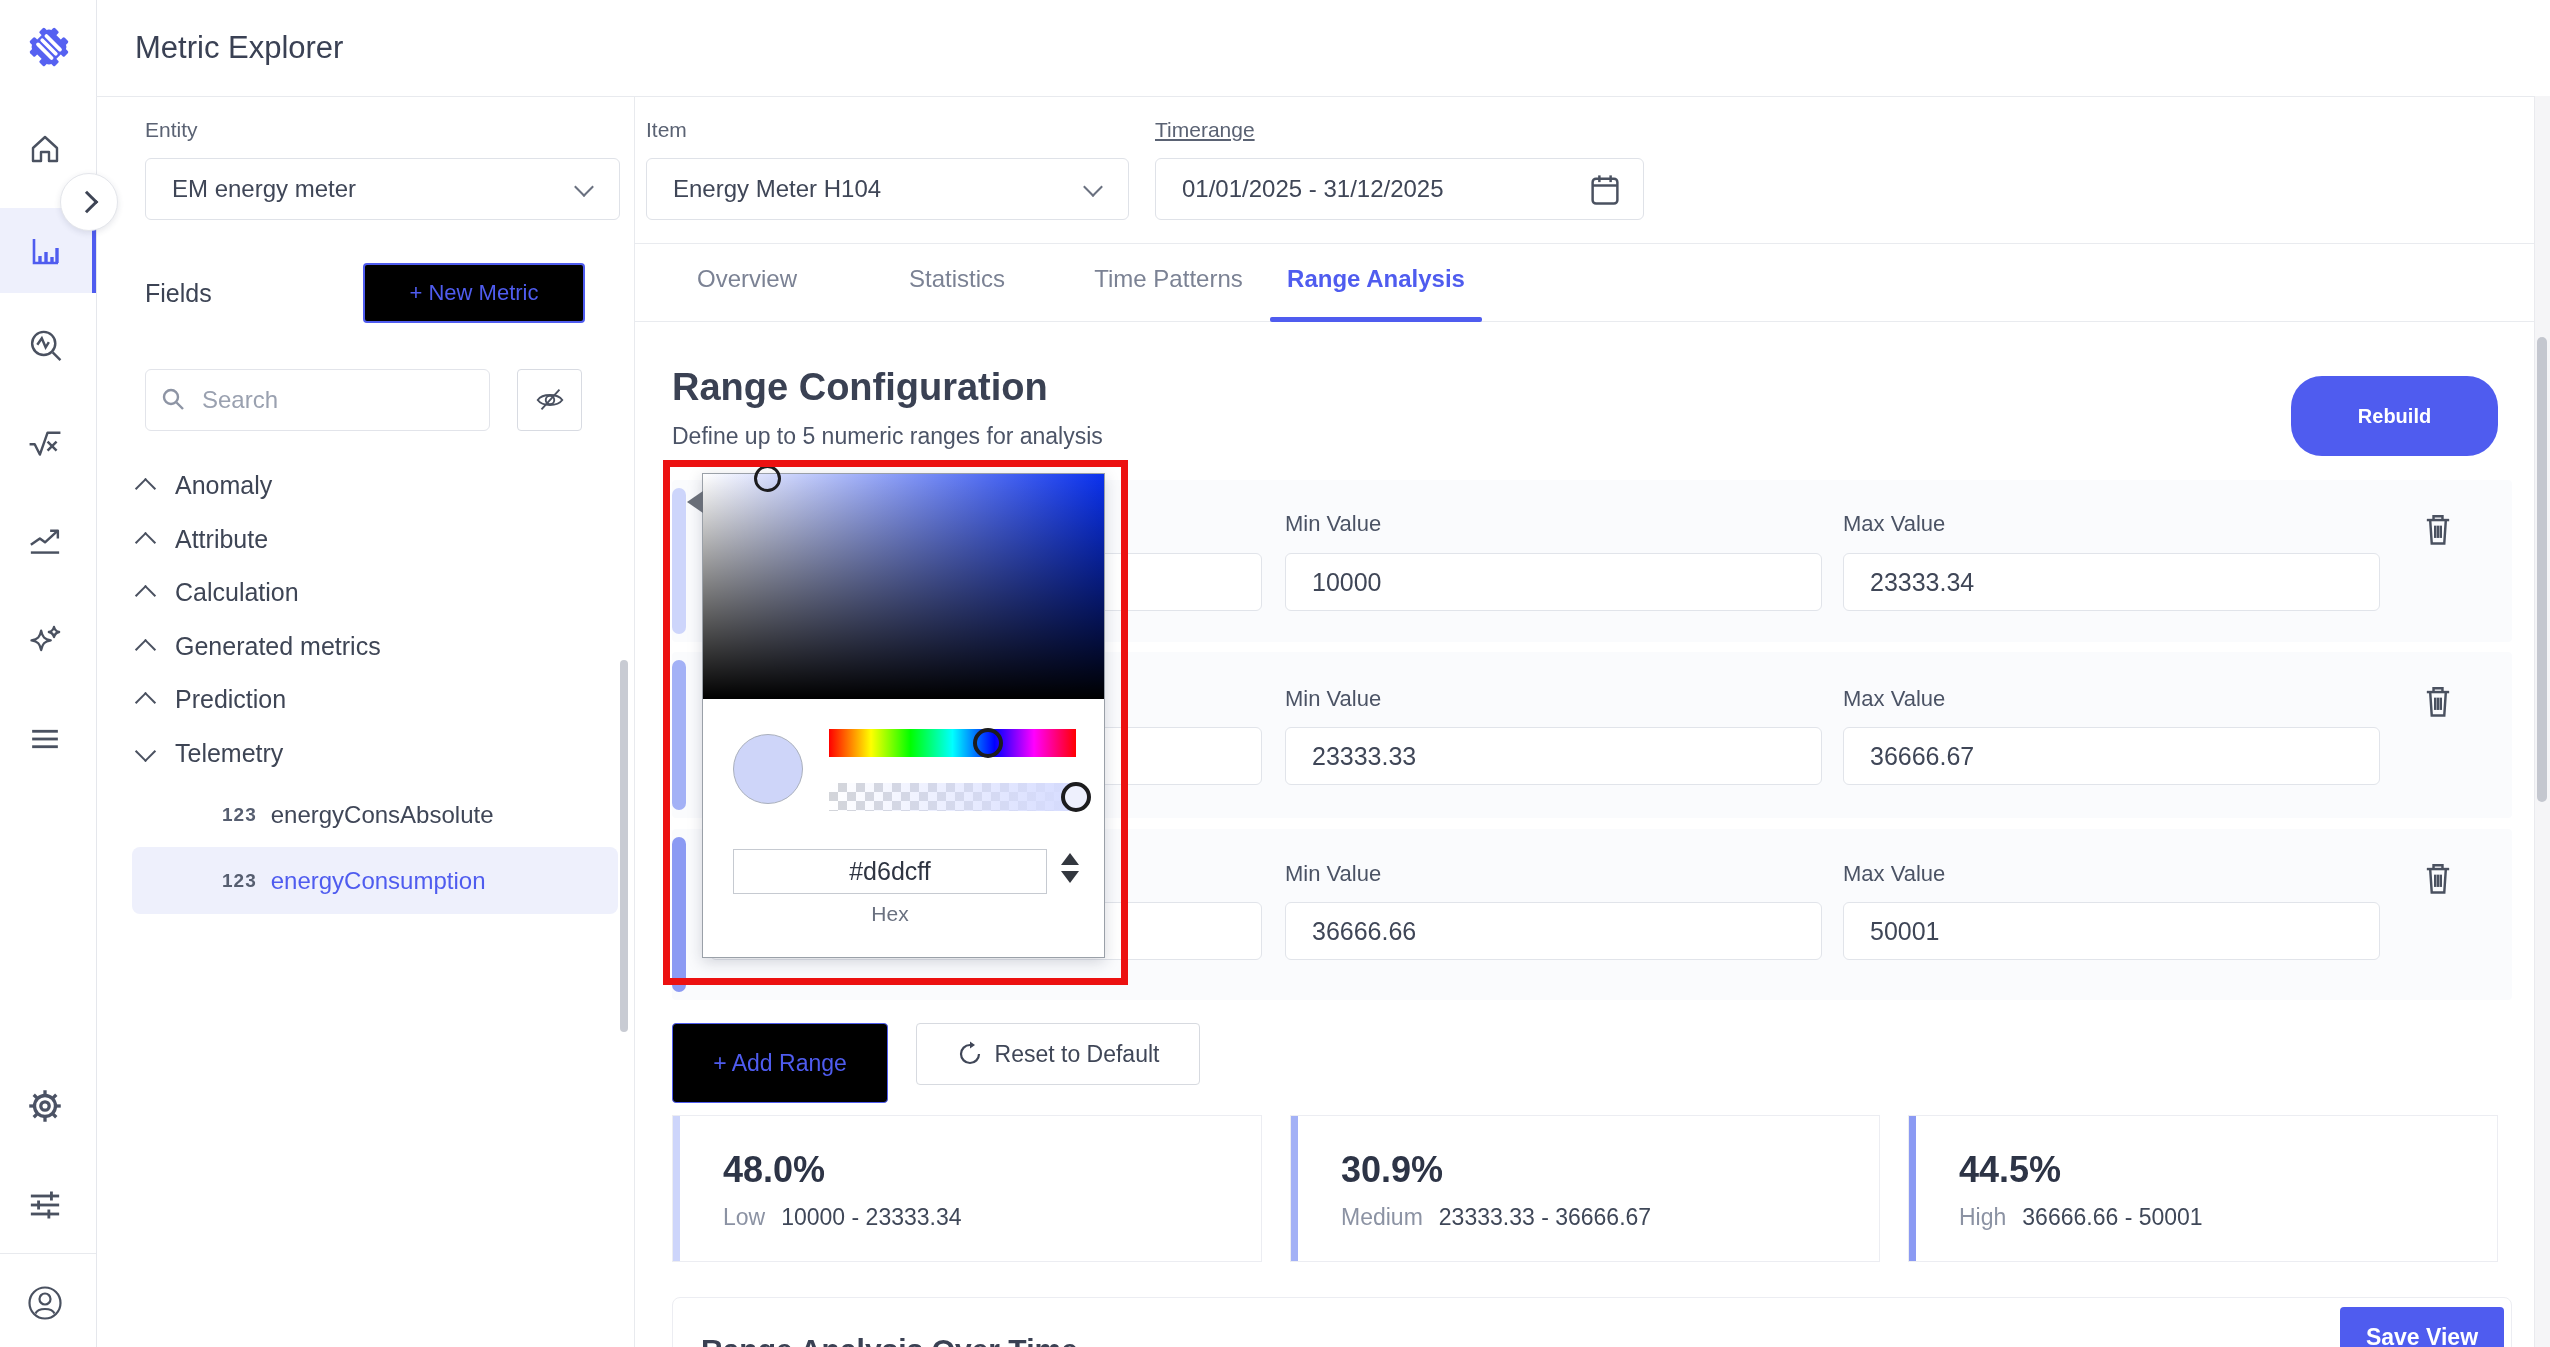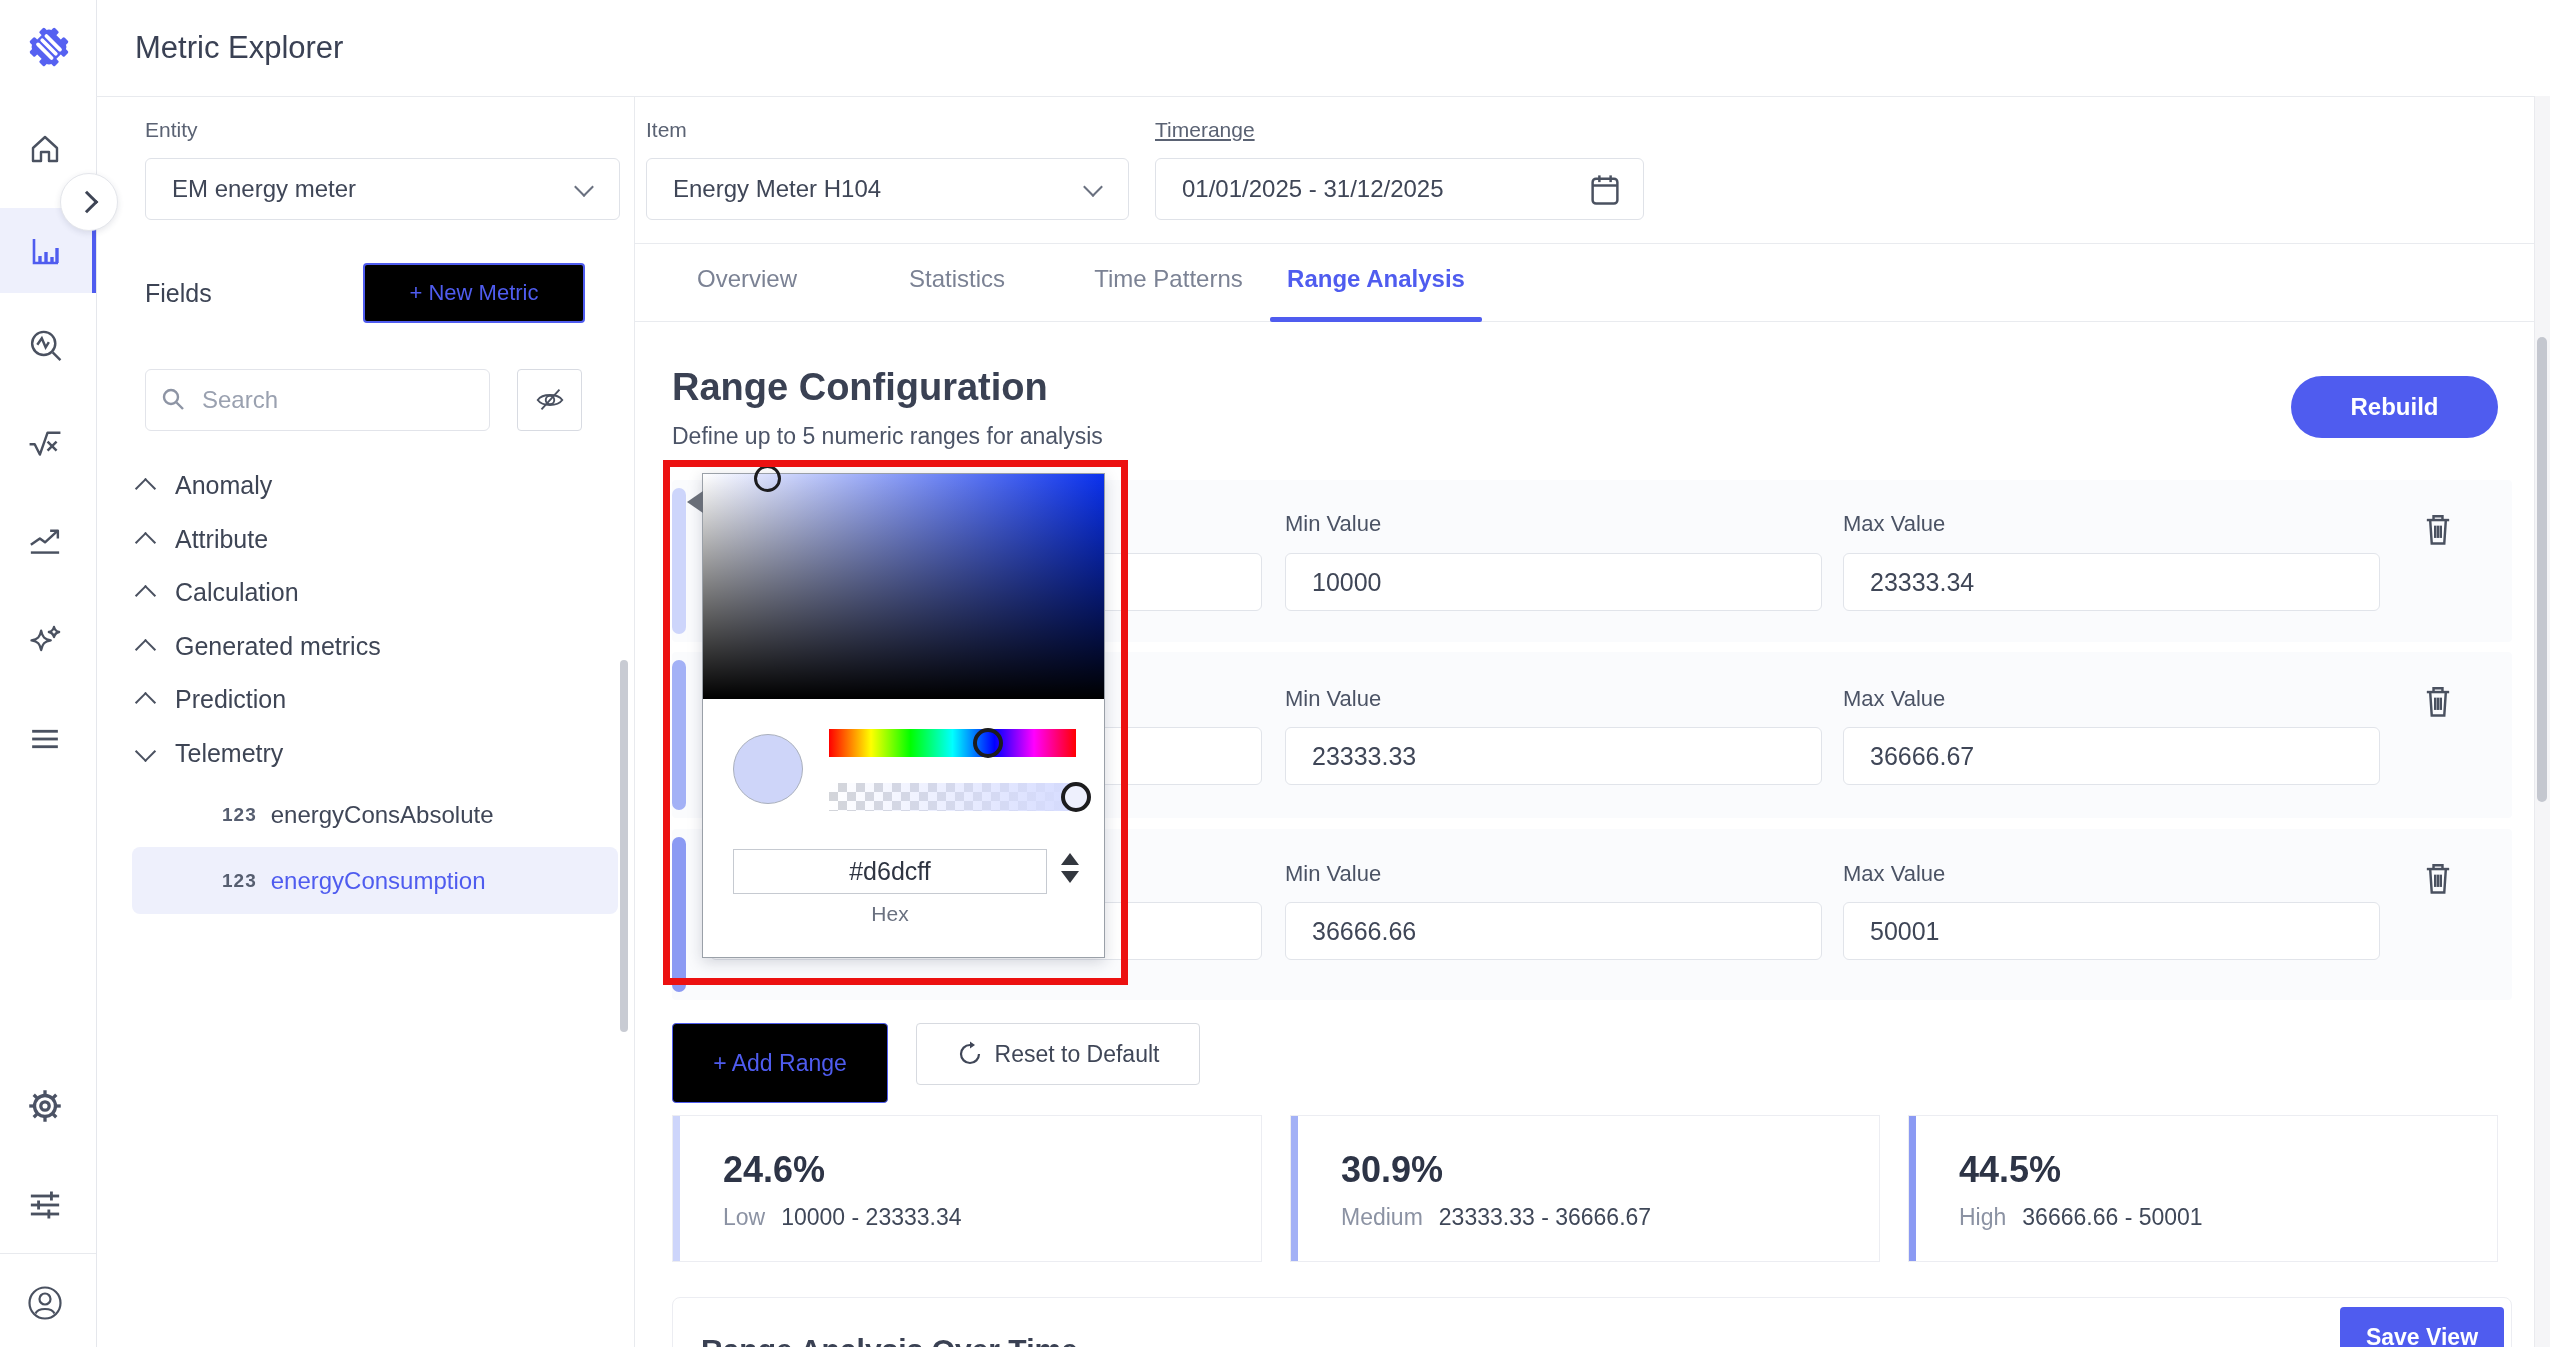--- a/index.html
+++ b/index.html
@@ -339,21 +339,21 @@
   <div class="tabline" style="top:243px;"></div>
   <div class="tab" style="left:672px;width:150px;">Overview</div>
   <div class="tab" style="left:882px;width:150px;">Statistics</div>
   <div class="tab" style="left:1086px;width:165px;">Time Patterns</div>
   <div class="tab active" style="left:1270px;width:212px;">Range Analysis</div>
   <div class="tabline" style="top:321px;"></div>
   <div class="tab-underline" style="left:1270px;width:212px;"></div>
 
   <div class="rc-title">Range Configuration</div>
   <div class="rc-sub">Define up to 5 numeric ranges for analysis</div>
-  <div class="btn-primary" style="left:2291px;top:376px;width:207px;height:62px;font-size:24px;border-radius:31px;">Rebuild</div>
+  <div class="btn-primary" style="left:2291px;top:376px;width:207px;height:80px;font-size:20px;border-radius:31px;">Rebuild</div>
 
   <div class="range-row" style="top:480px;height:162px;">
     <div class="row-strip" style="height: 146px; background-color: rgb(205, 213, 251);"></div>
     <div class="mini-input" style="left:38px;top:73px;width:552px;height:58px;"></div>
     <div class="row-label" style="left:613px;top:31px;">Min Value</div>
     <div class="val-input" style="left:613px;top:73px;">10000</div>
     <div class="row-label" style="left:1171px;top:31px;">Max Value</div>
     <div class="val-input" style="left:1171px;top:73px;">23333.34</div>
     <div class="trash">
       <svg width="36" height="38" viewBox="0 0 32 34" fill="none" stroke="#4a5160" stroke-width="2.2">
@@ -411,21 +411,21 @@
       <svg width="26" height="26" viewBox="0 0 26 26" fill="none" stroke="#3f4657" stroke-width="2.2">
         <path d="M13 4 a9 9 0 1 0 9 9"></path>
         <polygon points="13,0.5 18,4 13,7.5" fill="#3f4657" stroke="none"></polygon>
       </svg>
     </span>
     <span>Reset to Default</span>
   </div>
 
   <div class="sum-card" style="left:672px;">
     <div class="sum-accent" style="background-color: rgb(205, 213, 251);"></div>
-    <div class="sum-pct">24.6%</div>
+    <div class="sum-pct">48.0%</div>
     <div class="sum-line">
       <span class="sum-name">Low</span>
       <span class="sum-range">10000 - 23333.34</span>
     </div>
   </div>
   <div class="sum-card" style="left:1290px;">
     <div class="sum-accent" style="background-color: rgb(163, 177, 246);"></div>
     <div class="sum-pct">30.9%</div>
     <div class="sum-line">
       <span class="sum-name">Medium</span>

